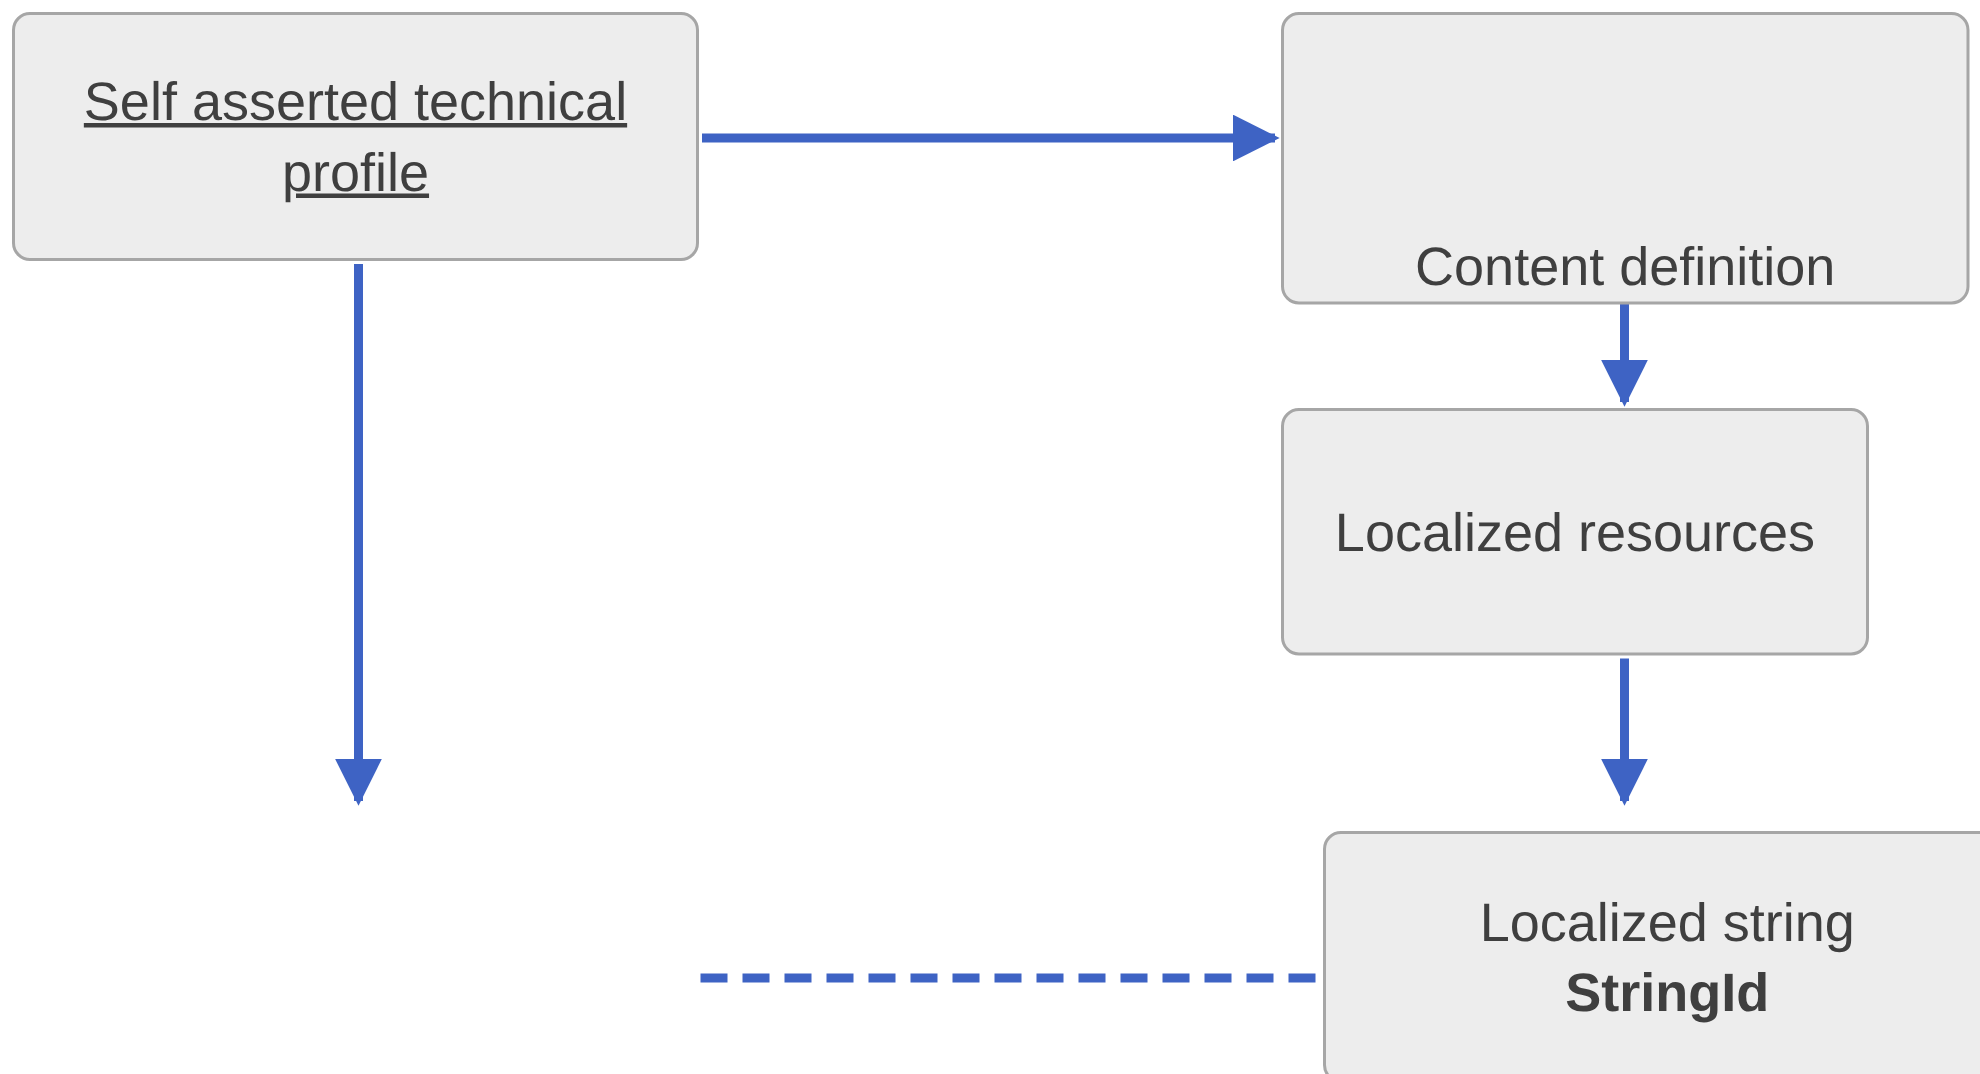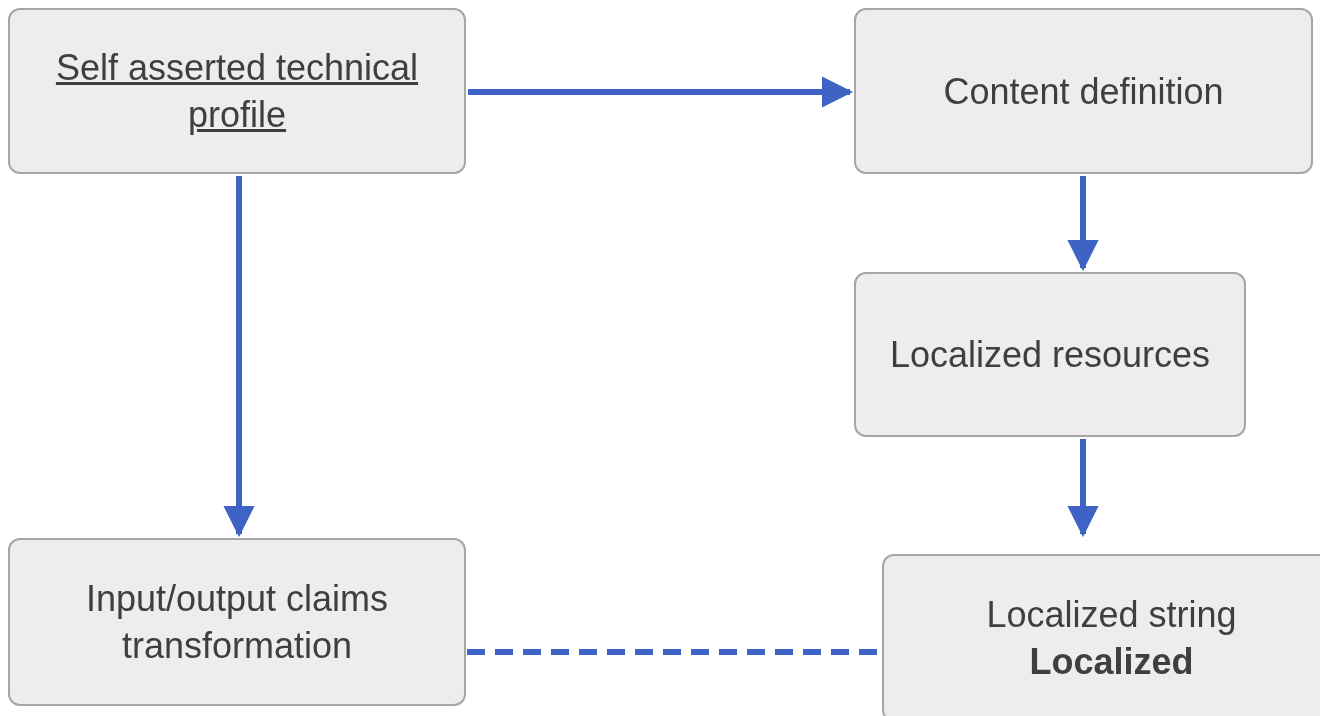--- a/index.html
+++ b/index.html
@@ -38,21 +38,21 @@
     justify-content: center;
     text-align: center;
     color: var(--text);
     font-size: 36px;
     line-height: 47px;
   }
   .node .lbl { display: inline-block; max-width: 430px; }
   .node .sub { font-weight: bold; }
   
   #node-satp { left: 8px;   top: 8px;   width: 458px; height: 166px; text-decoration: underline; }
-  #node-cd   { left: 854px; top: 8px;   width: 459px; height: 166px; }
+  #node-cd   { left: 854px; top: 8px;   width: 459px; height: 195px; align-items: flex-end; }
   #node-lr   { left: 854px; top: 272px; width: 392px; height: 165px; }
   #node-ioct { left: 8px;   top: 538px; width: 458px; height: 168px; }
   #node-ls   { left: 882px; top: 538px; width: 459px; height: 168px; margin-top: 16px; }
 </style>
 </head>
 <body>
 
 <div class="canvas">
 
   <svg class="edges" viewBox="0 0 1320 716">
@@ -73,21 +73,18 @@
   </div>
 
   <div class="node" id="node-cd">
     <span class="lbl">Content definition</span>
   </div>
 
   <div class="node" id="node-lr">
     <span class="lbl">Localized resources</span>
   </div>
 
-  <div class="node" id="node-ioct">
-    <span class="lbl">Input/output claims transformation</span>
-  </div>
 
   <div class="node" id="node-ls">
-    <span class="lbl"><span>Localized string</span><br><span class="sub">Localized</span></span>
+    <span class="lbl"><span>Localized string</span><br><span class="sub">StringId</span></span>
   </div>
 
 </div>
 
 </body></html>

